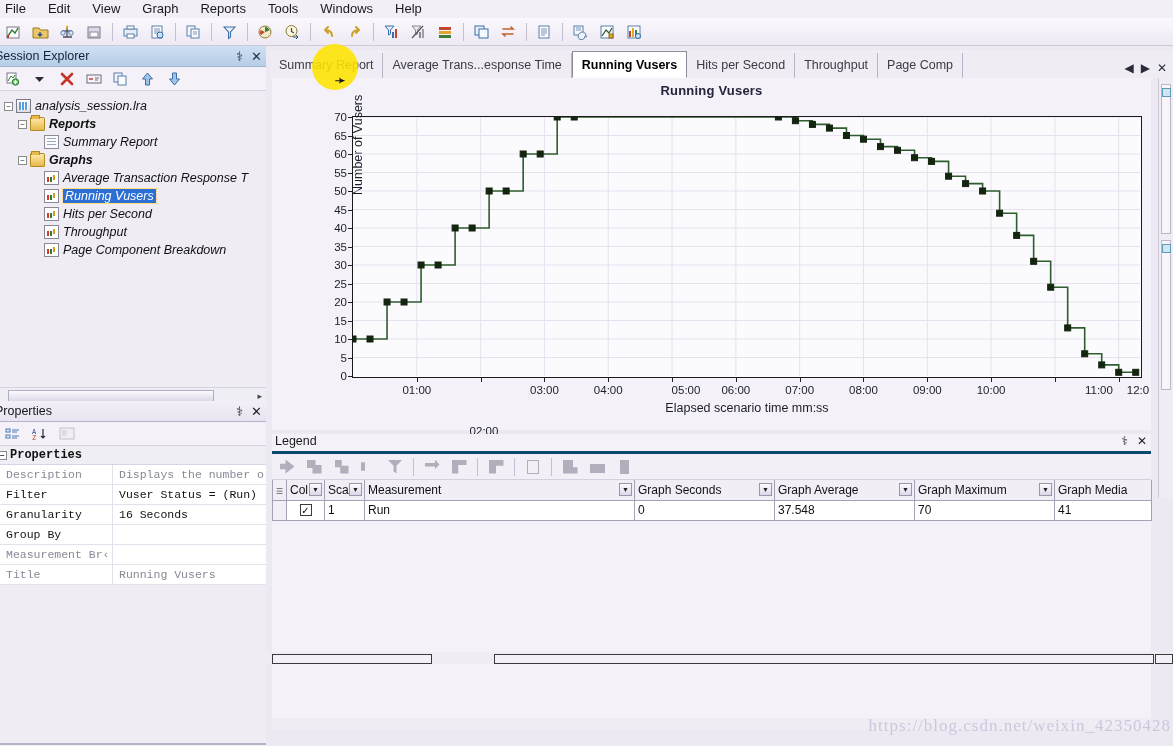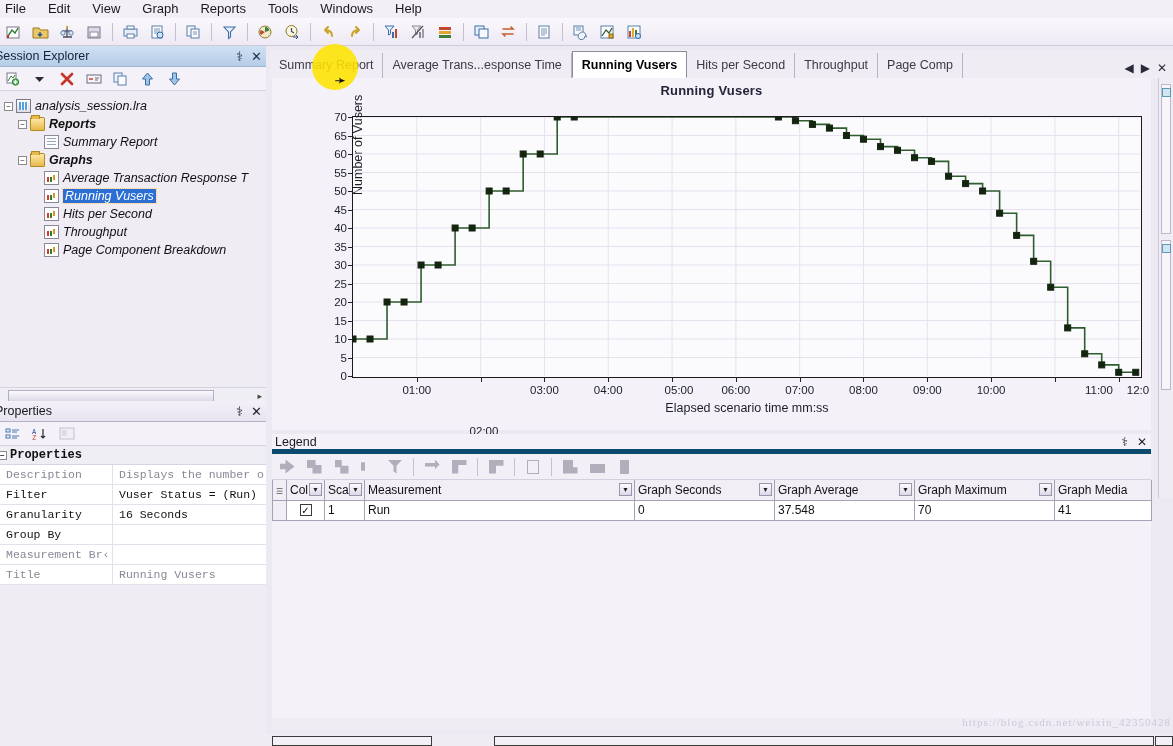--- a/index.html
+++ b/index.html
@@ -5,21 +5,21 @@
   * { box-sizing: border-box; }
   html, body {
     margin: 0; padding: 0;
     width: 1173px; height: 746px;
     overflow: hidden;
     background: #ece9f2;
     font-family: "Liberation Sans", sans-serif;
     font-size: 12px;
     color: #111;
   }
-  #app { position: relative; width: 1173px; height: 746px; }
+  #app { position: relative; width: 1173px; height: 664px; }
 
   
   .menubar {
     position: absolute; left: 0; top: 0; width: 1173px; height: 18px;
     background: #f2eff6;
     display: flex; align-items: center;
     padding-left: 0px;
   }
   .menubar .mi {
     font-size: 13px; color: #1a1a1a; padding: 0 11px; line-height: 18px;
@@ -201,22 +201,22 @@
     position: absolute; top: 100%; margin-top: 24px; left: 50%;
     transform: translateX(-50%); font-size: 12.5px; color: #1c1c28; white-space: nowrap;
   }
 
   
   .legendwrap {
     position: absolute; left: 272px; top: 434px; width: 879px; height: 284px;
     background: #f4f1f8;
   }
   .legend-title {
-    height: 20px; display: flex; align-items: center;
-    font-size: 12.5px; color: #1a1a1a; border-bottom: 5px solid #0c4a6e;
+    height: 20px; display: flex; align-items: flex-start;
+    font-size: 12.5px; color: #1a1a1a; border-bottom: 3px solid #0c4a6e;
     position: relative; padding-left: 3px;
   }
   .legend-title .pbtns { position: absolute; right: 4px; display: flex; gap: 9px; font-size: 12px; color:#222; }
   .legend-tb {
     height: 26px; background: #f2eff7; border-bottom: 1px solid #d5d0e0;
     display: flex; align-items: center; padding-left: 2px; gap: 1px;
   }
   .legend-tb .tbtn { width: 24px; height: 22px; }
   .gicon { width: 15px; height: 14px; background: #9d98a8; opacity: .75; }
 
@@ -255,21 +255,21 @@
   .rsbox .cap { width: 9px; height: 9px; margin: 3px auto; background: #cfe6f0; border: 1px solid #5b9bb5; }
 
   .statusbar {
     position: absolute; left: 0; bottom: 0; width: 1173px; height: 12px;
     background: #efecf4;
   }
   .sb-seg { position: absolute; bottom: 0; height: 10px; border: 1px solid #3a3a3a; background: #f3f1f7; }
 
   .watermark {
     position: absolute; right: 2px; top: 716px;
-    font-family: "Liberation Serif", serif; font-size: 11px;
+    font-family: "Liberation Serif", serif; font-size: 17px;
     color: #cfc6dd; letter-spacing: 1px; white-space: nowrap;
   }
   .cursor-dot {
     position: absolute; left: 312px; top: 44px; width: 46px; height: 46px;
     border-radius: 50%; background: #ffe400; opacity: .88;
   }
   .cursor-arrow {
     position: absolute; left: 333px; top: 70px; font-size: 17px; color: #111;
     transform: scaleX(.8);
   }
@@ -741,21 +741,21 @@
         <div class="ytick" style="top: 0px;">70</div>
         <div class="ytickmark" style="top: 0px;"></div>
         <div class="xtick" style="left: 63.8108px;">01:00</div>
         <div class="xtickmark" style="left: 63.8108px;"></div>
         <div class="xtick" style="left: 131px; margin-top: 48px;">02:00</div>
         <div class="xtickmark" style="left: 127.622px;"></div>
         <div class="xtick" style="left: 191.432px;">03:00</div>
         <div class="xtickmark" style="left: 191.432px;"></div>
         <div class="xtick" style="left: 255.243px;">04:00</div>
         <div class="xtickmark" style="left: 255.243px;"></div>
-        <div class="xtick" style="left: 326px;">05:00</div>
+        <div class="xtick" style="left: 333px;">05:00</div>
         <div class="xtickmark" style="left: 319.054px;"></div>
         <div class="xtick" style="left: 382.865px;">06:00</div>
         <div class="xtickmark" style="left: 382.865px;"></div>
         <div class="xtick" style="left: 446.676px;">07:00</div>
         <div class="xtickmark" style="left: 446.676px;"></div>
         <div class="xtick" style="left: 510.486px;">08:00</div>
         <div class="xtickmark" style="left: 510.486px;"></div>
         <div class="xtick" style="left: 574.297px;">09:00</div>
         <div class="xtickmark" style="left: 574.297px;"></div>
         <div class="xtick" style="left: 638.108px;">10:00</div>

